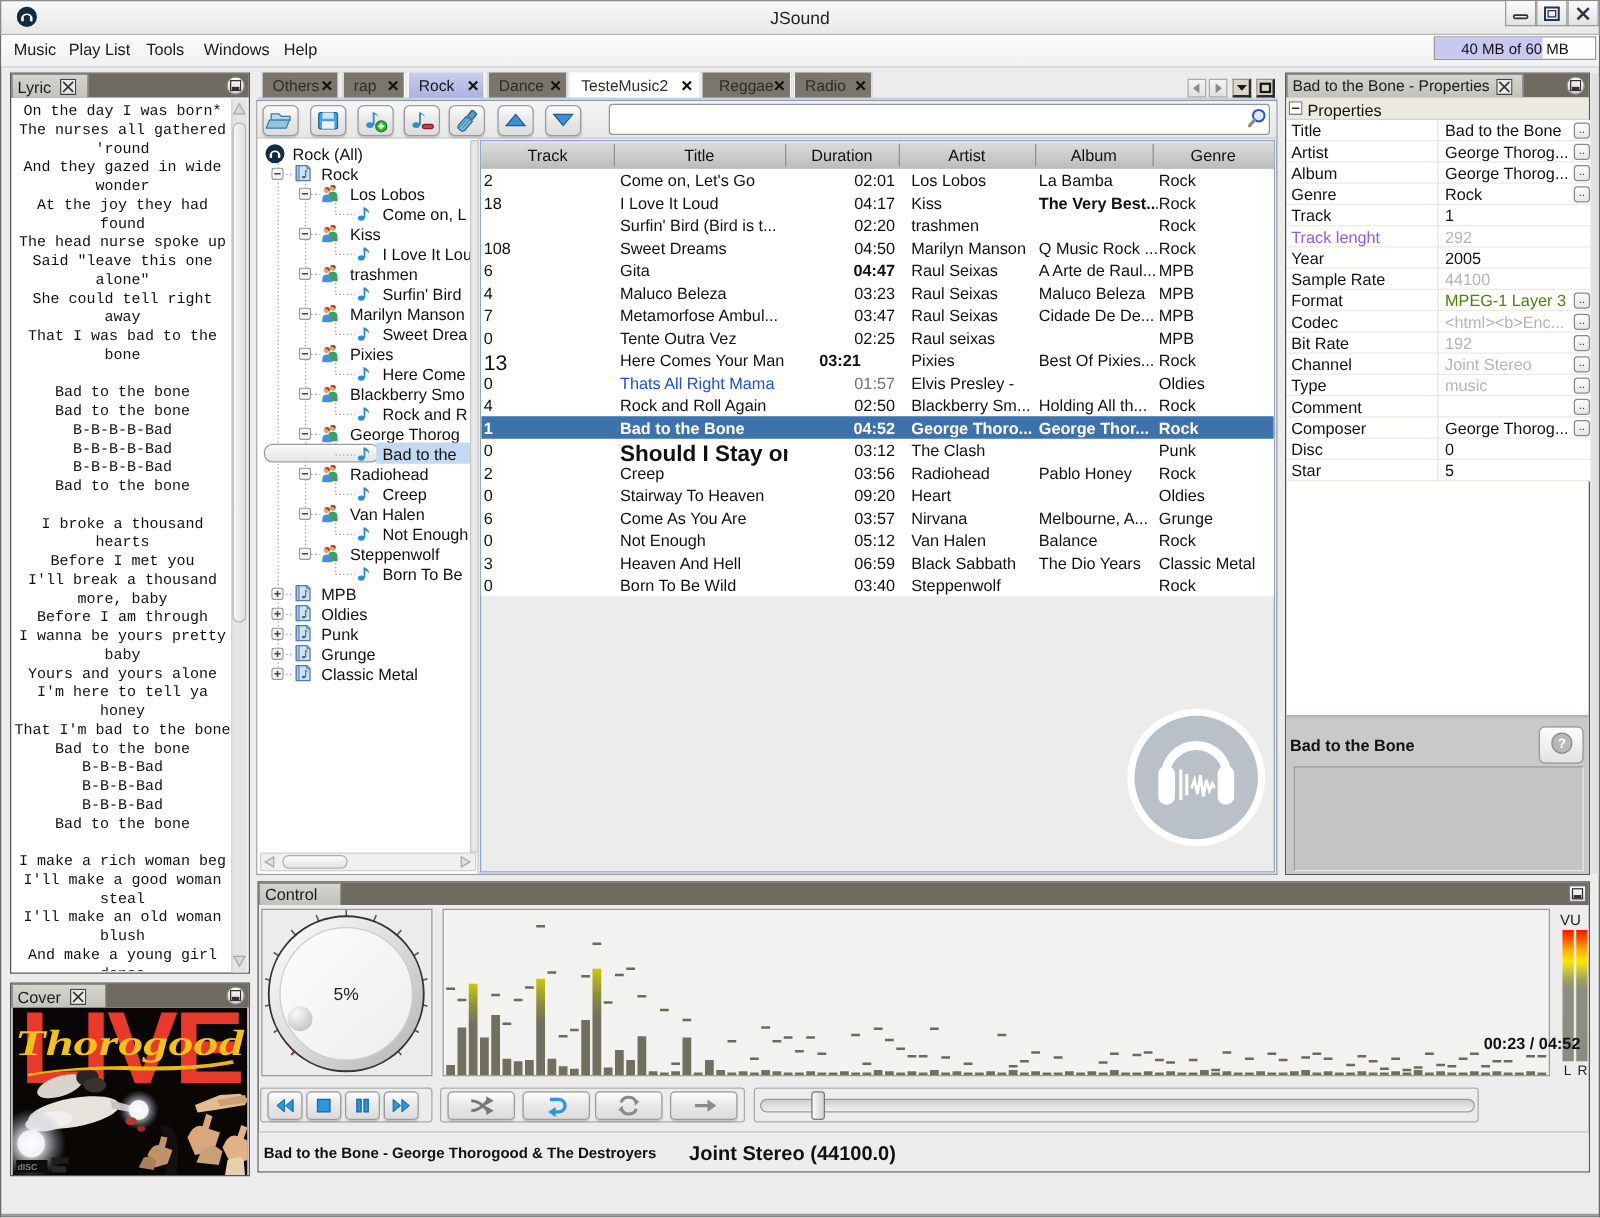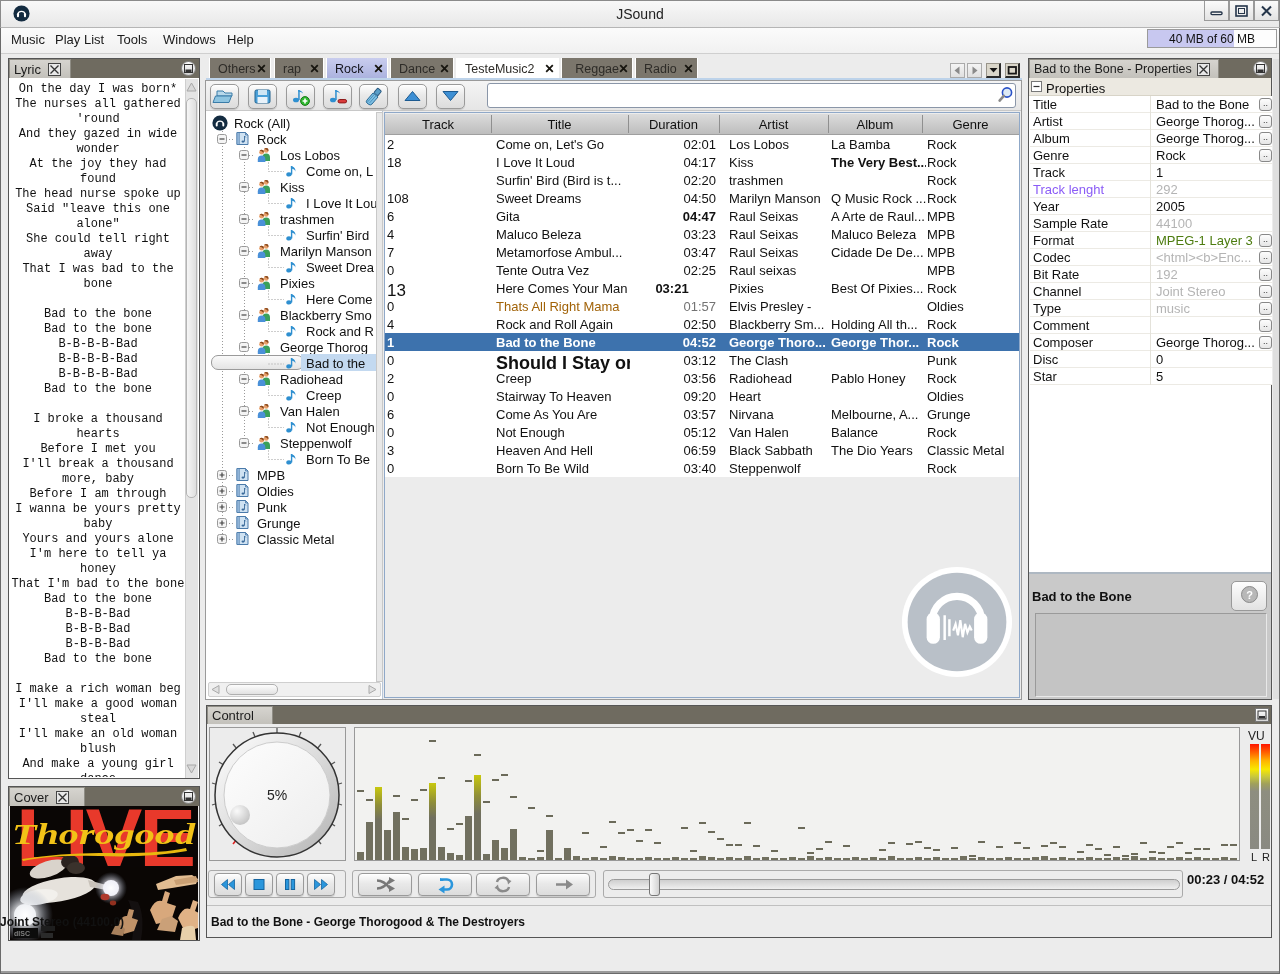--- a/index.html
+++ b/index.html
@@ -667,21 +667,21 @@
     <div class="tl" style="left:344px;top:128px;width:100px;overflow:hidden;font-size:13px;font-weight:normal;color:#111">Raul seixas</div>
     <div class="tl" style="left:446px;top:128px;width:95px;overflow:hidden;font-size:13px;font-weight:normal;color:#111"></div>
     <div class="tl" style="left:542px;top:128px;font-size:13px;font-weight:normal;color:#111">MPB</div>
     <div class="tl" style="left:2px;top:146px;font-size:17px;font-weight:normal;color:#111">13</div>
     <div class="tl" style="left:111px;top:146px;width:134px;overflow:hidden;font-size:13px;font-weight:normal;color:#111">Here Comes Your Man</div>
     <div class="tl" style="left:243px;top:146px;width:88px;text-align:center;font-size:13px;font-weight:bold;color:#111">03:21</div>
     <div class="tl" style="left:344px;top:146px;width:100px;overflow:hidden;font-size:13px;font-weight:normal;color:#111">Pixies</div>
     <div class="tl" style="left:446px;top:146px;width:95px;overflow:hidden;font-size:13px;font-weight:normal;color:#111">Best Of Pixies...</div>
     <div class="tl" style="left:542px;top:146px;font-size:13px;font-weight:normal;color:#111">Rock</div>
     <div class="tl" style="left:2px;top:164px;font-size:13px;font-weight:normal;color:#111">0</div>
-    <div class="tl" style="left:111px;top:164px;width:134px;overflow:hidden;font-size:13px;font-weight:normal;color:#a16207">Thats All Right Mama</div>
+    <div class="tl" style="left:111px;top:164px;width:134px;overflow:hidden;font-size:13px;font-weight:normal;color:#1d4ed8">Thats All Right Mama</div>
     <div class="tl" style="left:243px;top:164px;width:88px;text-align:right;font-size:13px;font-weight:normal;color:#737373">01:57</div>
     <div class="tl" style="left:344px;top:164px;width:100px;overflow:hidden;font-size:13px;font-weight:normal;color:#111">Elvis Presley -</div>
     <div class="tl" style="left:446px;top:164px;width:95px;overflow:hidden;font-size:13px;font-weight:normal;color:#111"></div>
     <div class="tl" style="left:542px;top:164px;font-size:13px;font-weight:normal;color:#111">Oldies</div>
     <div class="tl" style="left:2px;top:182px;font-size:13px;font-weight:normal;color:#111">4</div>
     <div class="tl" style="left:111px;top:182px;width:134px;overflow:hidden;font-size:13px;font-weight:normal;color:#111">Rock and Roll Again</div>
     <div class="tl" style="left:243px;top:182px;width:88px;text-align:right;font-size:13px;font-weight:normal;color:#111">02:50</div>
     <div class="tl" style="left:344px;top:182px;width:100px;overflow:hidden;font-size:13px;font-weight:normal;color:#111">Blackberry Sm...</div>
     <div class="tl" style="left:446px;top:182px;width:95px;overflow:hidden;font-size:13px;font-weight:normal;color:#111">Holding All th...</div>
     <div class="tl" style="left:542px;top:182px;font-size:13px;font-weight:normal;color:#111">Rock</div>
@@ -1124,15 +1124,15 @@
     <path d="M21 9 a6 5 0 0 1 11.5 -1 M33 14 a6 5 0 0 1 -11.5 1" fill="none" stroke="#8a8a8a" stroke-width="2.4"></path>
     <path d="M31 6 l4.5 2 -3.5 3.5z" fill="#8a8a8a"></path>
     <path d="M23 17 l-4.5 -2 3.5 -3.5z" fill="#8a8a8a"></path>
   </svg>
 <svg class="abs" style="left:536px;top:873px" width="54" height="23" viewBox="0 0 54 23">
     <path d="M20 10.2 h10 v-3.6 l7 4.9 -7 4.9 v-3.6 h-10z" fill="#8a8a8a"></path>
   </svg>
 <div class="abs" style="left:603px;top:870px;width:580px;height:28px;border:1px solid #aaa;border-radius:3px;background:#ececec"></div>
 <div class="abs" style="left:608px;top:879px;width:572px;height:11px;background:linear-gradient(#cfcfcf,#efefef);border:1px solid #9a9a9a;border-radius:6px"></div>
 <div class="abs" style="left:649px;top:873px;width:11px;height:23px;background:linear-gradient(90deg,#fafafa,#d2d2d2);border:1px solid #777;border-radius:3px"></div>
-<div class="tl" style="left:1187px;top:872px;font-size:13px;font-weight:bold;color:#111">00:23 / 04:52</div>
+<div class="tl" style="left:1187px;top:827px;font-size:13px;font-weight:bold;color:#111">00:23 / 04:52</div>
 <div class="abs" style="left:207px;top:905px;width:1064px;height:32px;background:#ececec;border-top:1px solid #c0c0c0"></div>
 <div class="tl" style="left:211px;top:915px;font-size:12px;font-weight:bold;color:#111">Bad to the Bone - George Thorogood &amp; The Destroyers</div>
-<div class="tl" style="left:0px;top:915px;width:1268px;text-align:left;font-size:12px;font-weight:bold;color:#111">Joint Stereo (44100.0)</div>
+<div class="tl" style="left:0px;top:915px;width:1268px;text-align:center;font-size:16px;font-weight:bold;color:#111">Joint Stereo (44100.0)</div>
 </body></html>

